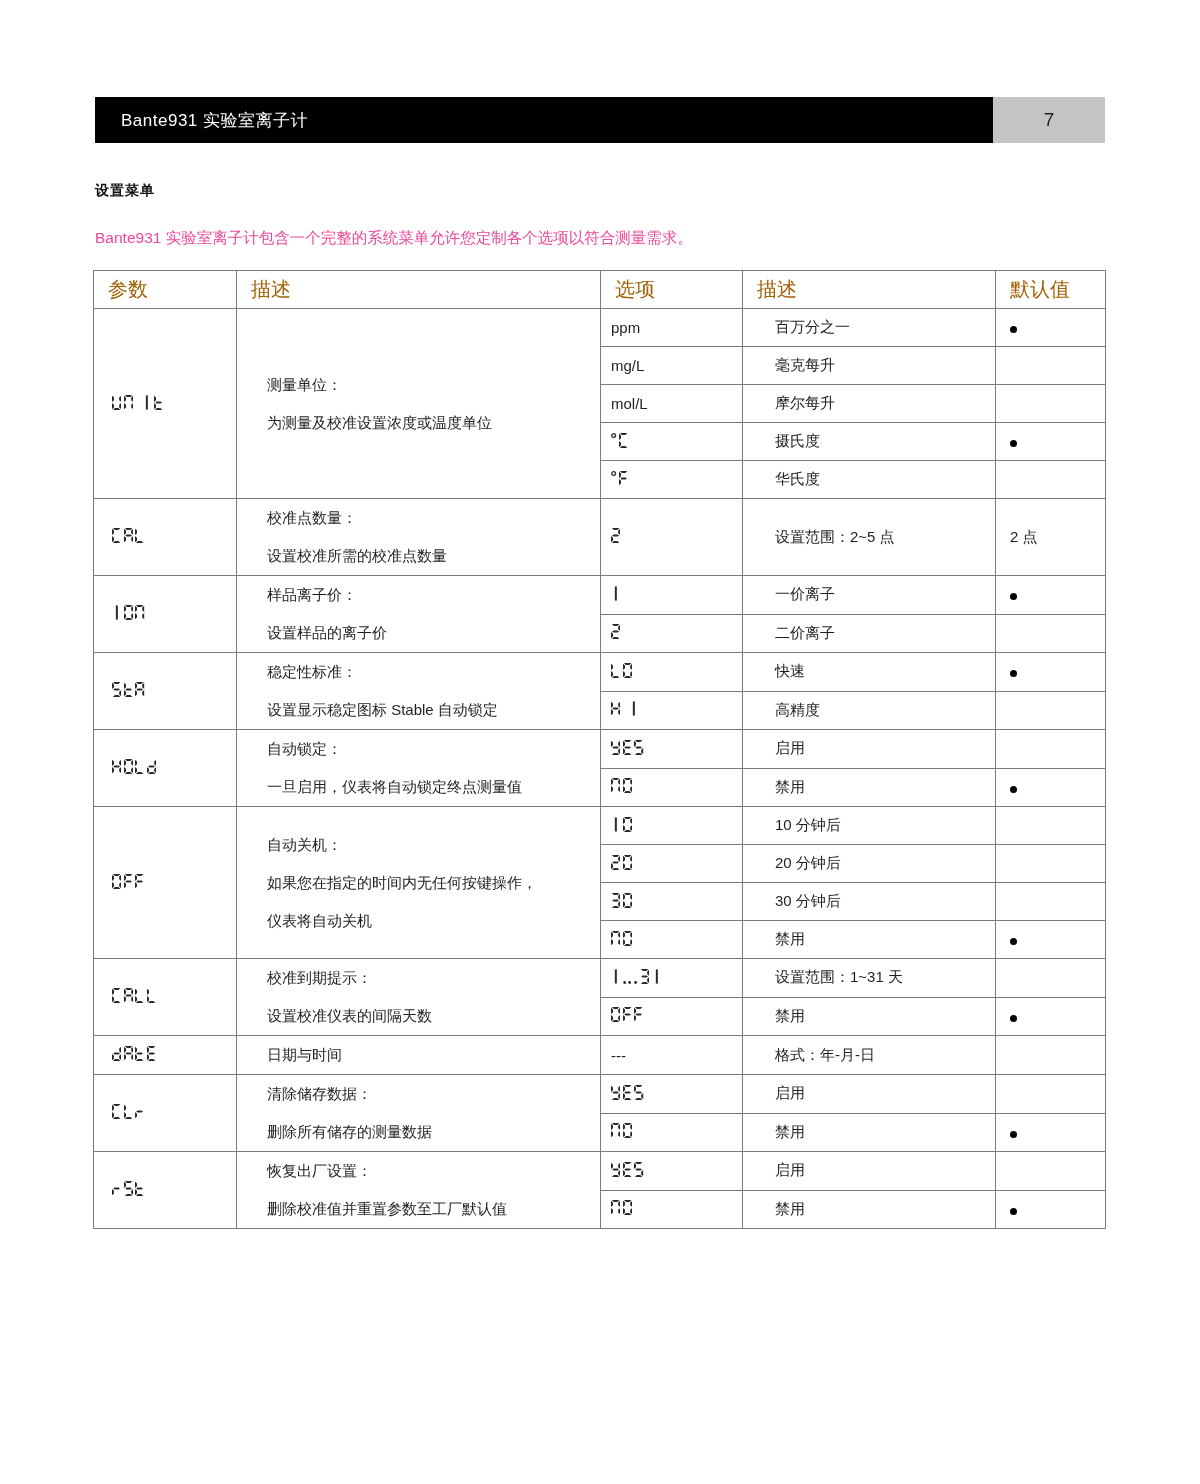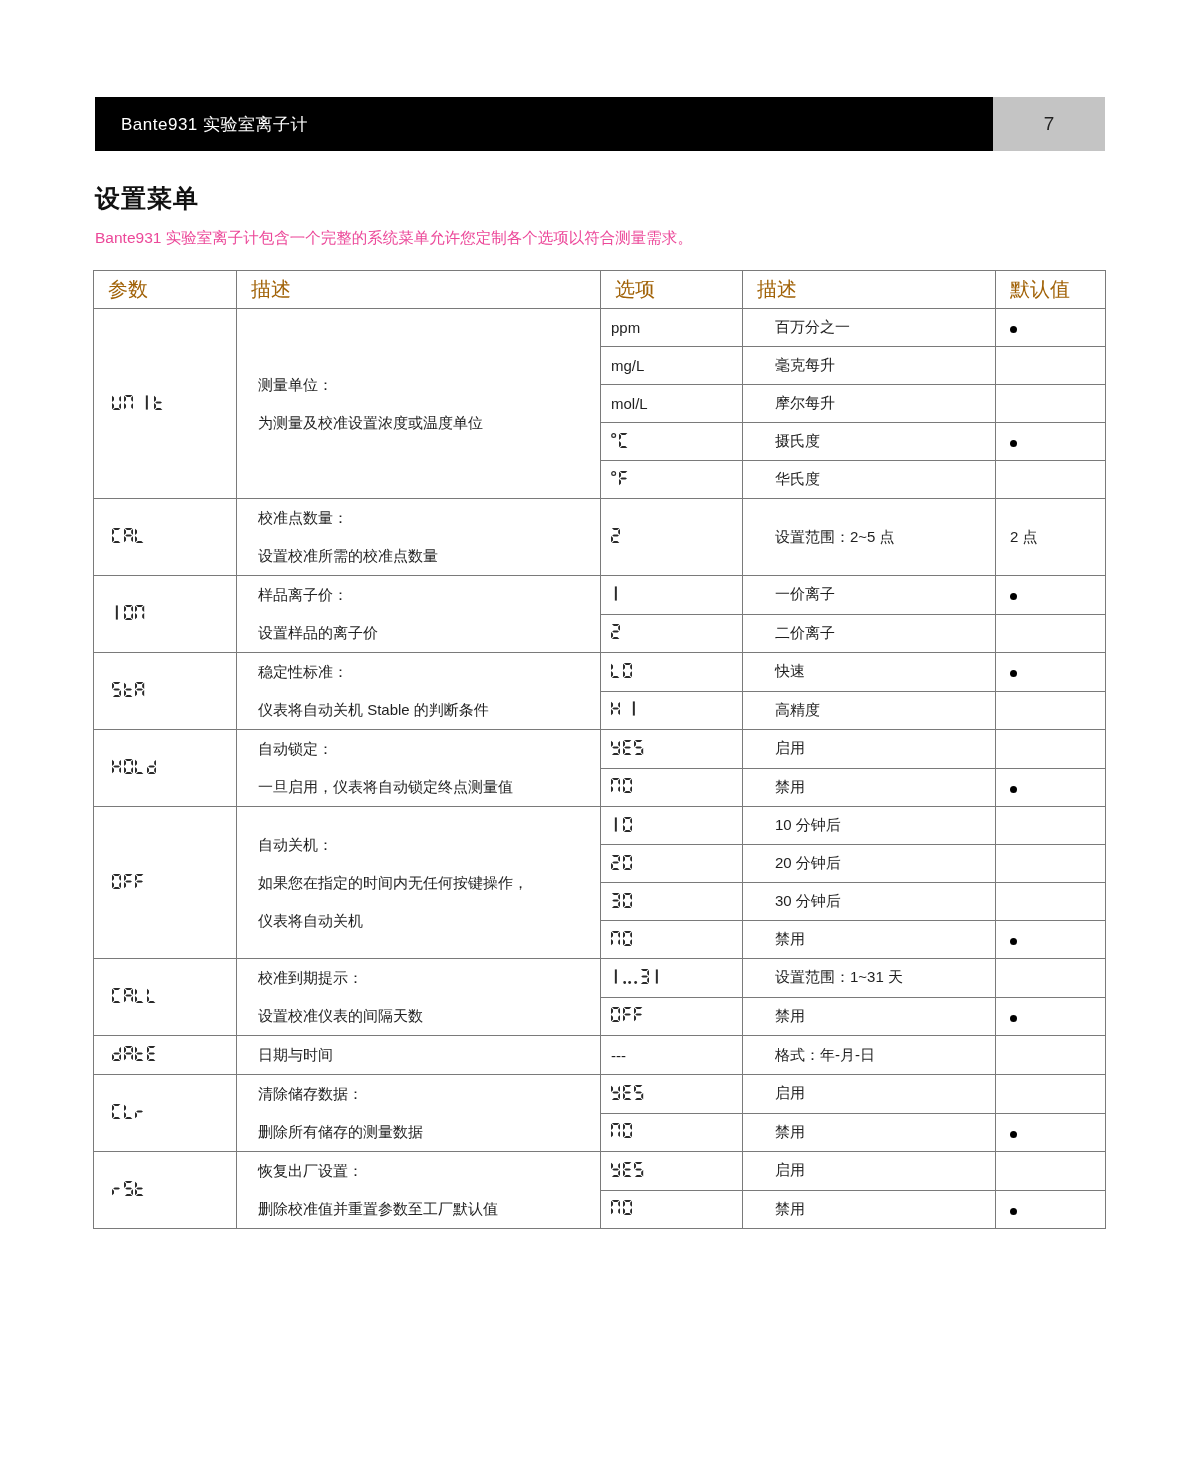--- a/index.html
+++ b/index.html
@@ -1,28 +1,28 @@
 <!DOCTYPE html>
 <html style="--header-bar: #000000; --page-tab: #c4c4c4; --text: #1f1f1f; --table-border: #7a7a7a; --lcd: #2a2a2a;"><head>
 <meta charset="utf-8">
 <style>
   *{margin:0;padding:0;box-sizing:border-box;}
   html,body{background:#fff;}
   body{width:1200px;height:1484px;position:relative;font-family:"Liberation Sans",sans-serif;color:var(--text,#1f1f1f);}
-  .topbar{position:absolute;left:95px;top:97px;width:1010px;height:54px;display:flex;}
+  .topbar{position:absolute;left:95px;top:97px;width:1010px;height:46px;display:flex;}
   .topbar-title{flex:1;background:var(--header-bar,#000);color:#fff;display:flex;align-items:center;padding-left:26px;font-size:17px;letter-spacing:.5px;}
   .topbar-page{width:112px;background:var(--page-tab,#c4c4c4);display:flex;align-items:center;justify-content:center;font-size:19px;color:#222;}
-  .section-title{position:absolute;left:95px;top:182px;font-size:25px;font-weight:bold;color:#111;letter-spacing:1px;}
+  .section-title{position:absolute;left:95px;top:182px;font-size:14px;font-weight:bold;color:#111;letter-spacing:1px;}
   .intro{position:absolute;left:95px;top:228px;font-size:15.5px;color:#ec4899;}
   table.settings{position:absolute;left:93px;top:270px;width:1012px;border-collapse:collapse;table-layout:fixed;}
   .settings th,.settings td{border:1px solid var(--table-border,#7a7a7a);}
   .settings th{height:38px;font-weight:normal;text-align:left;padding-left:14px;font-size:20px;color:#a16207;}
   .settings td{height:38px;vertical-align:middle;font-size:15px;}
   .param-cell{padding-left:18px;color:var(--lcd,#2a2a2a);}
-  .desc-cell{padding-left:21px;margin-top:19px;}
+  .desc-cell{padding-left:30px;margin-top:19px;}
   .desc-line{line-height:38px;white-space:nowrap;}
   .option-cell{padding-left:10px;color:var(--lcd,#2a2a2a);}
   .option-cell.plain{color:#1f1f1f;}
   .optdesc-cell{padding-left:32px;}
   .default-cell{padding-left:14px;}
   .dot{display:inline-block;width:7px;height:7px;border-radius:50%;background:#000;}
   .lcd{display:inline-flex;align-items:center;gap:2.5px;}
   .lcd-char{display:block;}
   .lcd-char polygon,.lcd-char circle{fill:currentColor;}
   .lcd-char circle.ring{fill:none;stroke:currentColor;stroke-width:1.5;}
@@ -234,21 +234,21 @@
               <polygon points="1,0 10,0 7.6,2.4 3.4,2.4"></polygon>
               <polygon points="11,1 11,8.4 8.6,6.4 8.6,3"></polygon>
               <polygon points="11,9.6 11,17 8.6,15 8.6,11.6"></polygon>
               <polygon points="0,9.6 2.4,11.6 2.4,15 0,17"></polygon>
               <polygon points="0,1 2.4,3 2.4,6.4 0,8.4"></polygon>
               <polygon points="1.4,9 3.2,7.8 7.8,7.8 9.6,9 7.8,10.2 3.2,10.2"></polygon>
             </svg>
           </span></td>
         <td class="desc-cell" rowspan="2">
           <div class="desc-line">稳定性标准：</div>
-          <div class="desc-line">仪表将自动关机 Stable 的判断条件</div>
+          <div class="desc-line">设置显示稳定图标 Stable 自动锁定</div>
         </td>
         <td class="option-cell"><span class="lcd">
             <svg viewBox="0 0 11 18" height="15" width="9.2" class="lcd-char">
               <polygon points="1,18 10,18 7.6,15.6 3.4,15.6"></polygon>
               <polygon points="0,9.6 2.4,11.6 2.4,15 0,17"></polygon>
               <polygon points="0,1 2.4,3 2.4,6.4 0,8.4"></polygon>
             </svg>
             <svg viewBox="0 0 11 18" height="15" width="9.2" class="lcd-char">
               <polygon points="1,0 10,0 7.6,2.4 3.4,2.4"></polygon>
               <polygon points="11,1 11,8.4 8.6,6.4 8.6,3"></polygon>

